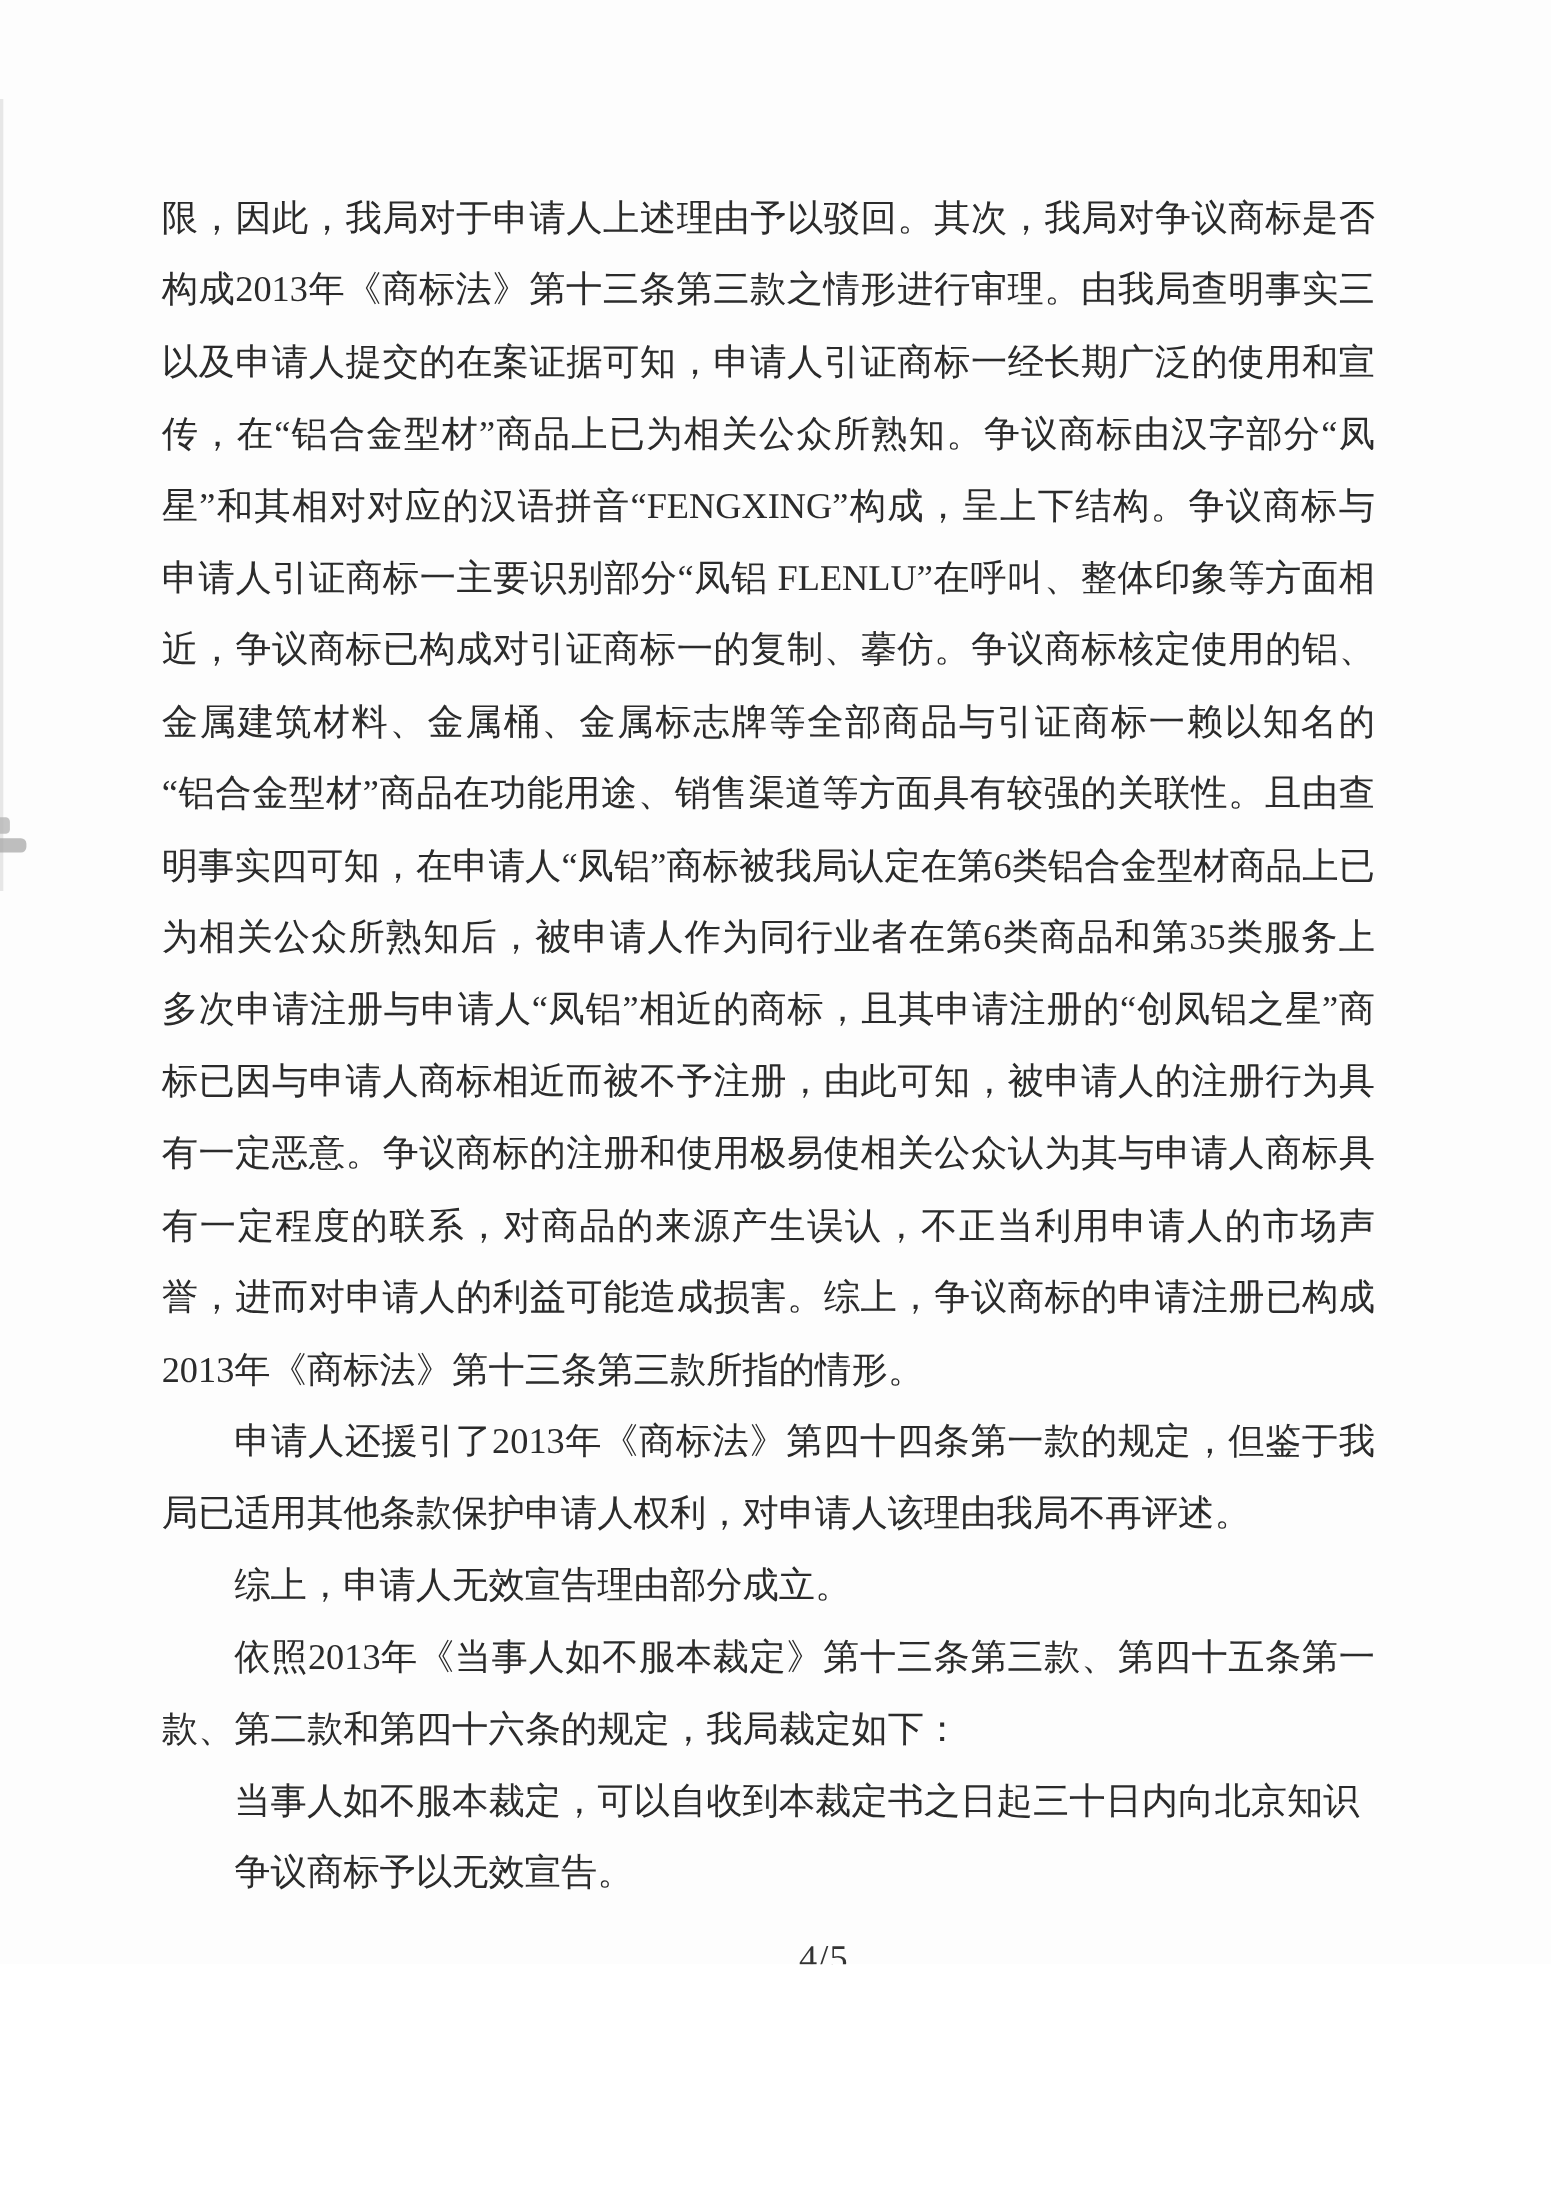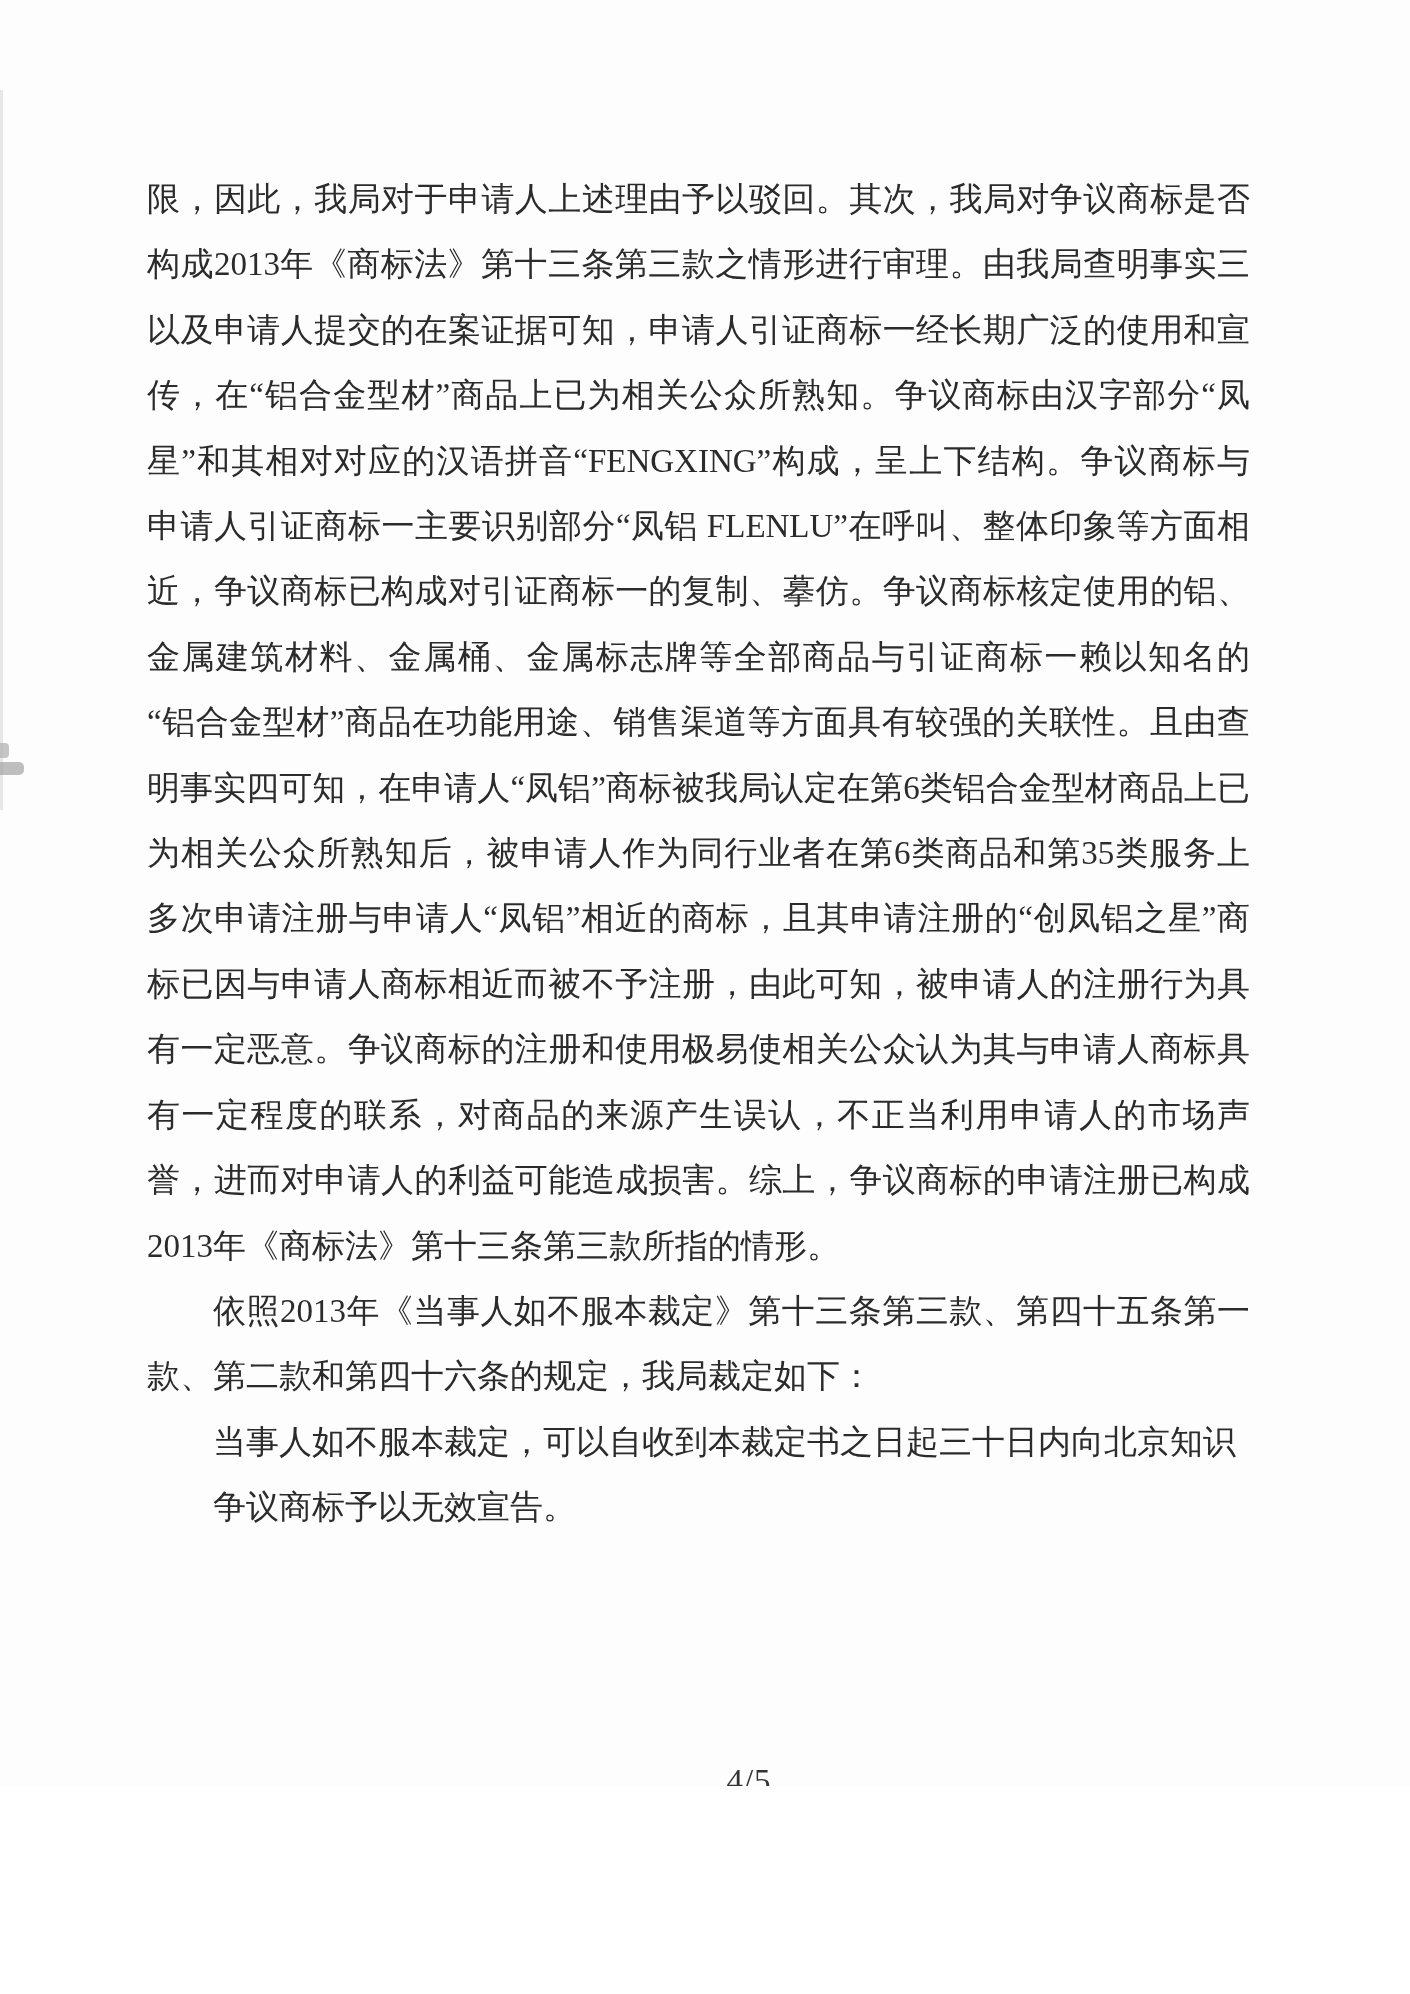--- a/index.html
+++ b/index.html
@@ -82,20 +82,22 @@
 <body>
 
 <div class="page">
 
   <div class="scan-edge"></div>
   <div class="scan-mark-a"></div>
   <div class="scan-mark-b"></div>
 
   <div class="body-text">
     <p class="para">限，因此，我局对于申请人上述理由予以驳回。其次，我局对争议商标是否构成2013年《商标法》第十三条第三款之情形进行审理。由我局查明事实三以及申请人提交的在案证据可知，申请人引证商标一经长期广泛的使用和宣传，在“铝合金型材”商品上已为相关公众所熟知。争议商标由汉字部分“凤星”和其相对对应的汉语拼音“FENGXING”构成，呈上下结构。争议商标与申请人引证商标一主要识别部分“凤铝 FLENLU”在呼叫、整体印象等方面相近，争议商标已构成对引证商标一的复制、摹仿。争议商标核定使用的铝、金属建筑材料、金属桶、金属标志牌等全部商品与引证商标一赖以知名的“铝合金型材”商品在功能用途、销售渠道等方面具有较强的关联性。且由查明事实四可知，在申请人“凤铝”商标被我局认定在第6类铝合金型材商品上已为相关公众所熟知后，被申请人作为同行业者在第6类商品和第35类服务上多次申请注册与申请人“凤铝”相近的商标，且其申请注册的“创凤铝之星”商标已因与申请人商标相近而被不予注册，由此可知，被申请人的注册行为具有一定恶意。争议商标的注册和使用极易使相关公众认为其与申请人商标具有一定程度的联系，对商品的来源产生误认，不正当利用申请人的市场声誉，进而对申请人的利益可能造成损害。综上，争议商标的申请注册已构成2013年《商标法》第十三条第三款所指的情形。</p>
+    <p class="para indent">申请人还援引了2013年《商标法》第四十四条第一款的规定，但鉴于我局已适用其他条款保护申请人权利，对申请人该理由我局不再评述。</p>
+    <p class="para indent">综上，申请人无效宣告理由部分成立。</p>
     <p class="para indent">依照2013年《当事人如不服本裁定》第十三条第三款、第四十五条第一款、第二款和第四十六条的规定，我局裁定如下：</p>
     <p class="para indent">当事人如不服本裁定，可以自收到本裁定书之日起三十日内向北京知识</p>
     <p class="para indent">争议商标予以无效宣告。</p>
   </div>
 
   <div class="page-number">4/5</div>
 
 </div>
 
 </body></html>

